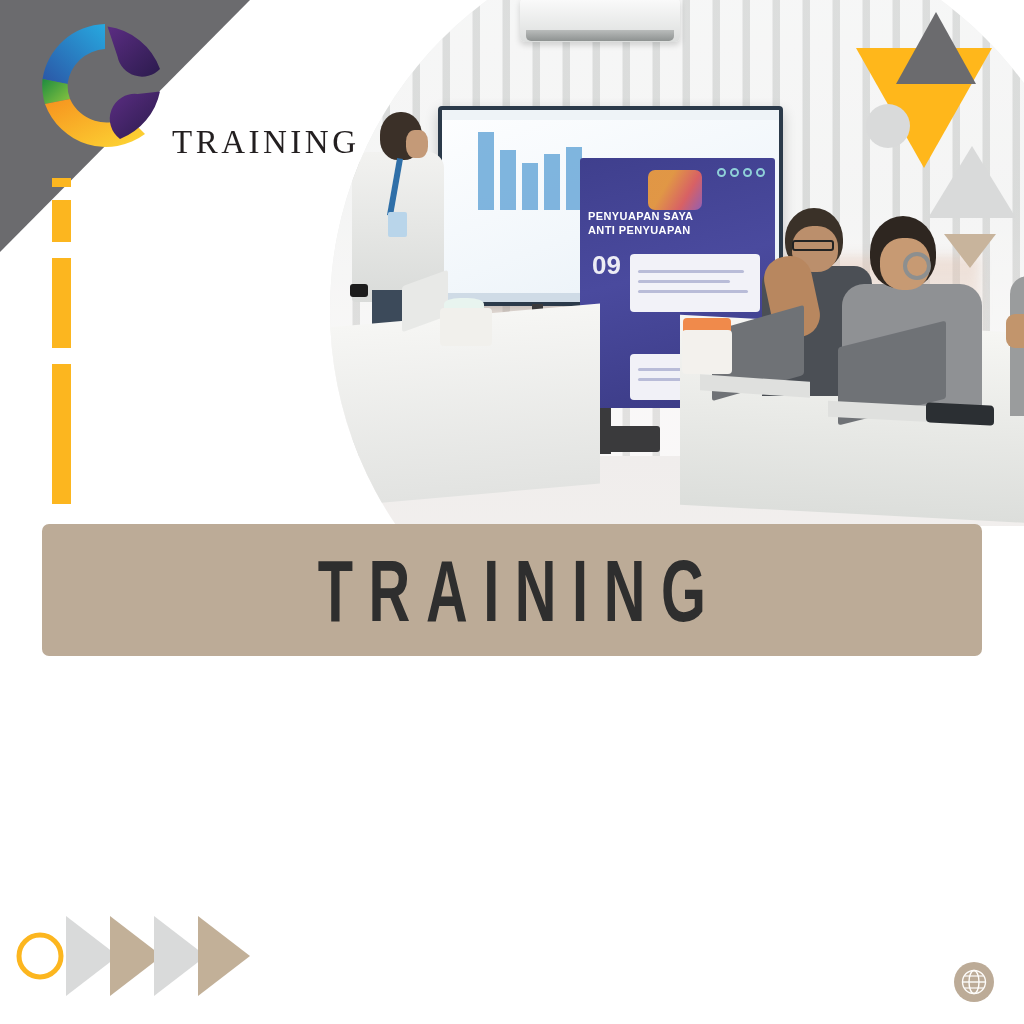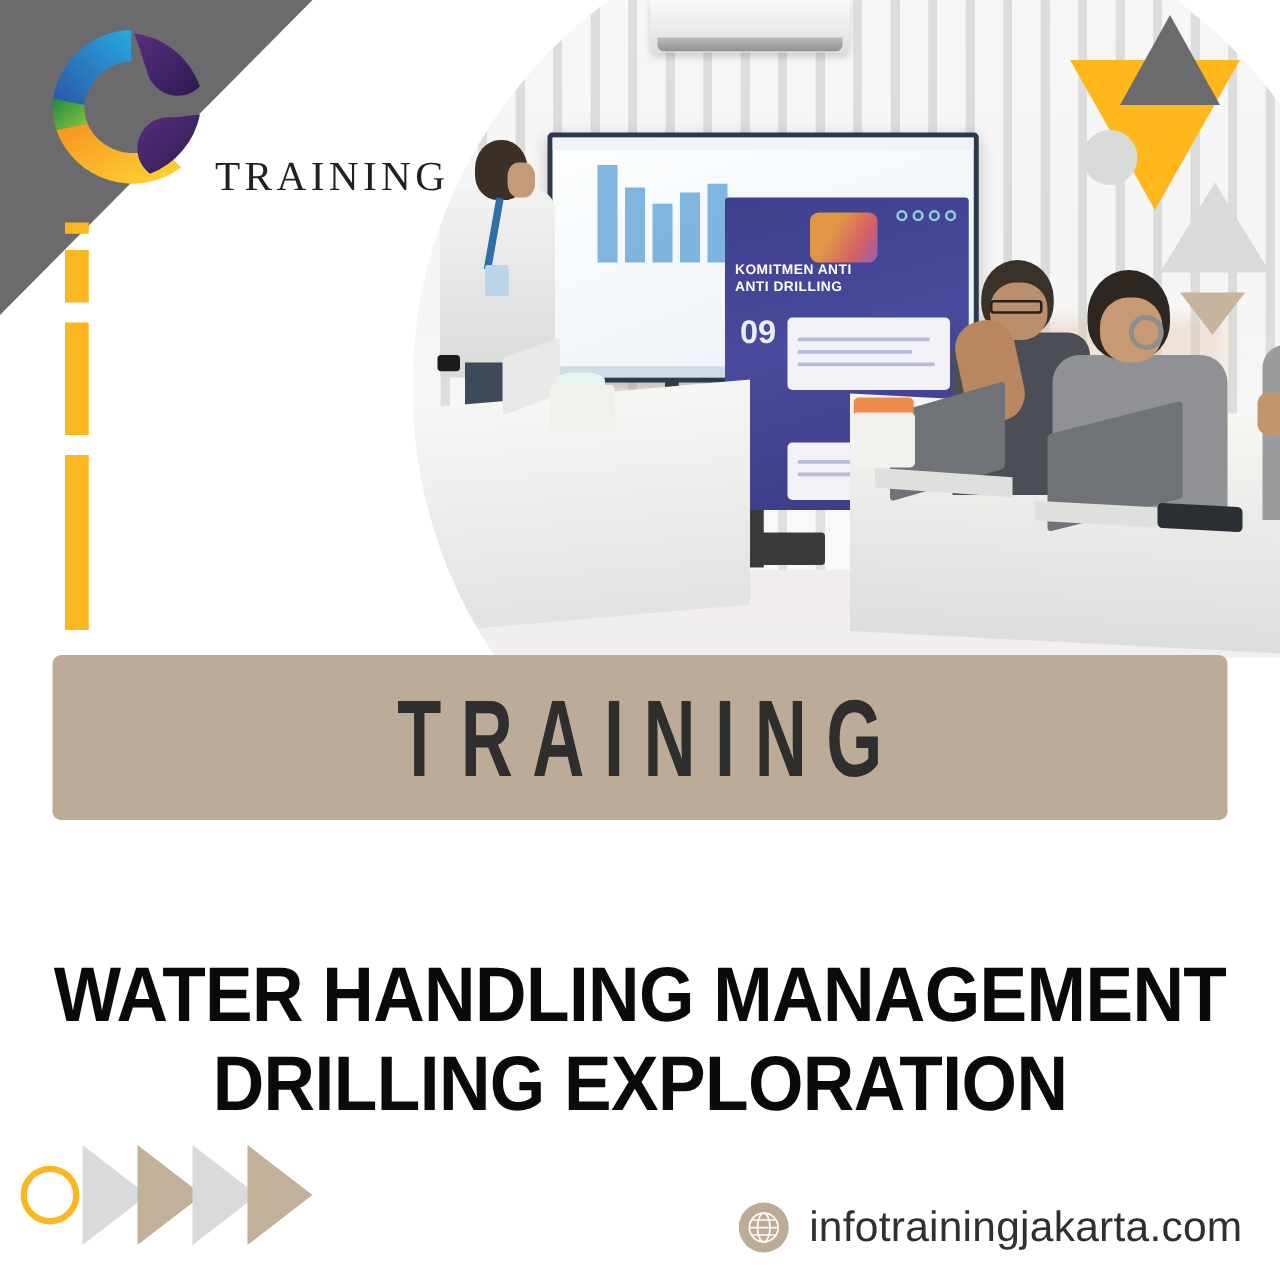--- a/index.html
+++ b/index.html
@@ -322,22 +322,22 @@
 
         <div class="banner-roll">
           <div class="banner-dots">
             <span></span>
               <span></span>
               <span></span>
               <span></span>
           </div>
           <div class="banner-ico"></div>
           <div class="banner-ttl">
-            <div>KOMITMEN ANTI</div>
-            <div>ANTI DRILLING</div>
+            <div>PENYUAPAN SAYA</div>
+            <div>ANTI PENYUAPAN</div>
           </div>
           <div class="banner-num" style="left:12px;top:92px;">09</div>
           <div class="banner-card" style="left:50px;top:96px;width:130px;height:58px;"></div>
           <div class="banner-card-ln" style="left:58px;top:112px;width:106px;"></div>
           <div class="banner-card-ln" style="left:58px;top:122px;width:92px;"></div>
           <div class="banner-card-ln" style="left:58px;top:132px;width:110px;"></div>
           <div class="banner-num" style="left:142px;top:168px;">02</div>
           <div class="banner-card" style="left:50px;top:196px;width:124px;height:46px;"></div>
           <div class="banner-card-ln" style="left:58px;top:210px;width:100px;"></div>
           <div class="banner-card-ln" style="left:58px;top:220px;width:86px;"></div>
@@ -412,24 +412,20 @@
       <path d="M62 10 A52 52 0 0 1 104 44 A20 20 0 0 1 70 34 Z" fill="url(#gPurple)"></path>
       <path d="M104 62 A52 52 0 0 1 72 100 A20 20 0 0 1 86 64 Z" fill="url(#gPurple)"></path>
     </svg>
     <div class="logo-text-training">TRAINING</div>
   </div>
 
   <div class="training-banner">
     <div class="training-text">TRAINING</div>
   </div>
 
-  <div class="title-block">
-    <div class="title-line">WATER HANDLING MANAGEMENT</div>
-    <div class="title-line">DRILLING EXPLORATION</div>
-  </div>
 
   <div class="chev-wrap">
     <div class="chev" style="left:52px;border-left:52px solid #d9dada;"></div>
     <div class="chev" style="left:96px;border-left:52px solid #c2b098;"></div>
     <div class="chev" style="left:140px;border-left:52px solid #d9dada;"></div>
     <div class="chev" style="left:184px;border-left:52px solid #c2b098;"></div>
     <svg width="52" height="52" style="position:absolute;left:0;top:14px;">
       <circle cx="26" cy="26" r="21" fill="none" stroke="#fcb61f" stroke-width="5"></circle>
     </svg>
   </div>
@@ -437,16 +433,15 @@
   <div class="footer">
     <div class="globe">
       <svg width="40" height="40" viewBox="0 0 40 40">
         <circle cx="20" cy="20" r="11.5" fill="none" stroke="#fdfcfa" stroke-width="1.4"></circle>
         <ellipse cx="20" cy="20" rx="5" ry="11.5" fill="none" stroke="#fdfcfa" stroke-width="1.4"></ellipse>
         <line x1="8.5" y1="20" x2="31.5" y2="20" stroke="#fdfcfa" stroke-width="1.4"></line>
         <line x1="10.5" y1="14" x2="29.5" y2="14" stroke="#fdfcfa" stroke-width="1.2"></line>
         <line x1="10.5" y1="26" x2="29.5" y2="26" stroke="#fdfcfa" stroke-width="1.2"></line>
       </svg>
     </div>
-    <div class="site-text">infotrainingjakarta.com</div>
   </div>
 
 </div>
 
 </body></html>

